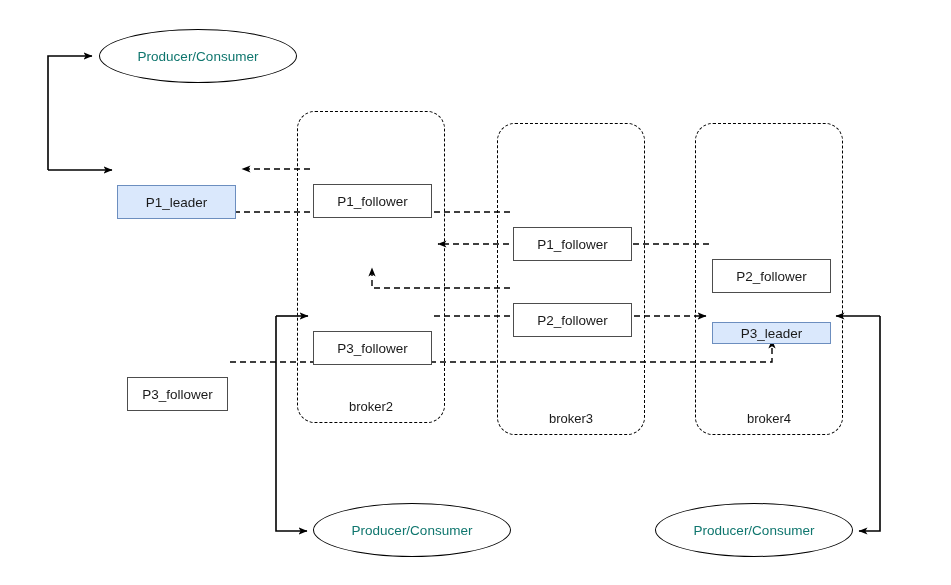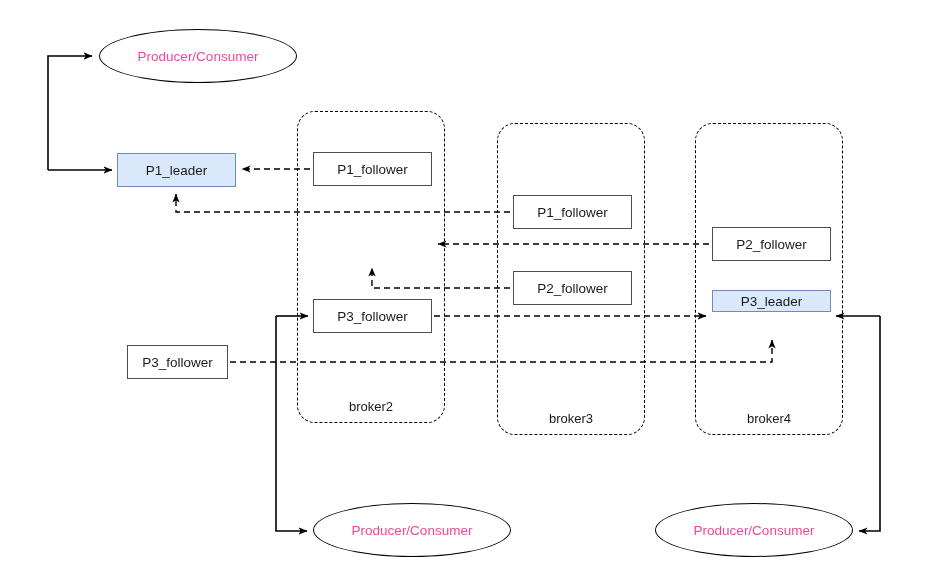--- a/index.html
+++ b/index.html
@@ -47,36 +47,37 @@
     box-sizing: border-box;
     border: 1.4px solid #4d4d4d;
     background: #ffffff;
     display: flex;
     align-items: center;
     justify-content: center;
     font-size: 13.5px;
     color: #1a1a1a;
     font-family: "Liberation Sans", sans-serif;
     white-space: nowrap;
+    margin-top: 32px;
   }
   .node.leader {
     background: #dae8fc;
     border: 1.4px solid #6c8ebf;
   }
   .ellipse {
     position: absolute;
     box-sizing: border-box;
     border: 1.4px solid #000000;
     border-radius: 50%;
     background: #ffffff;
     display: flex;
     align-items: center;
     justify-content: center;
     font-size: 13.5px;
-    color: #ec4899;
+    color: #0f766e;
     font-family: "Liberation Sans", sans-serif;
     white-space: nowrap;
   }
 </style>
 </head>
 <body>
 
 <div id="canvas">
 
   <svg id="edges" viewBox="0 0 951 585" xmlns="http://www.w3.org/2000/svg">

